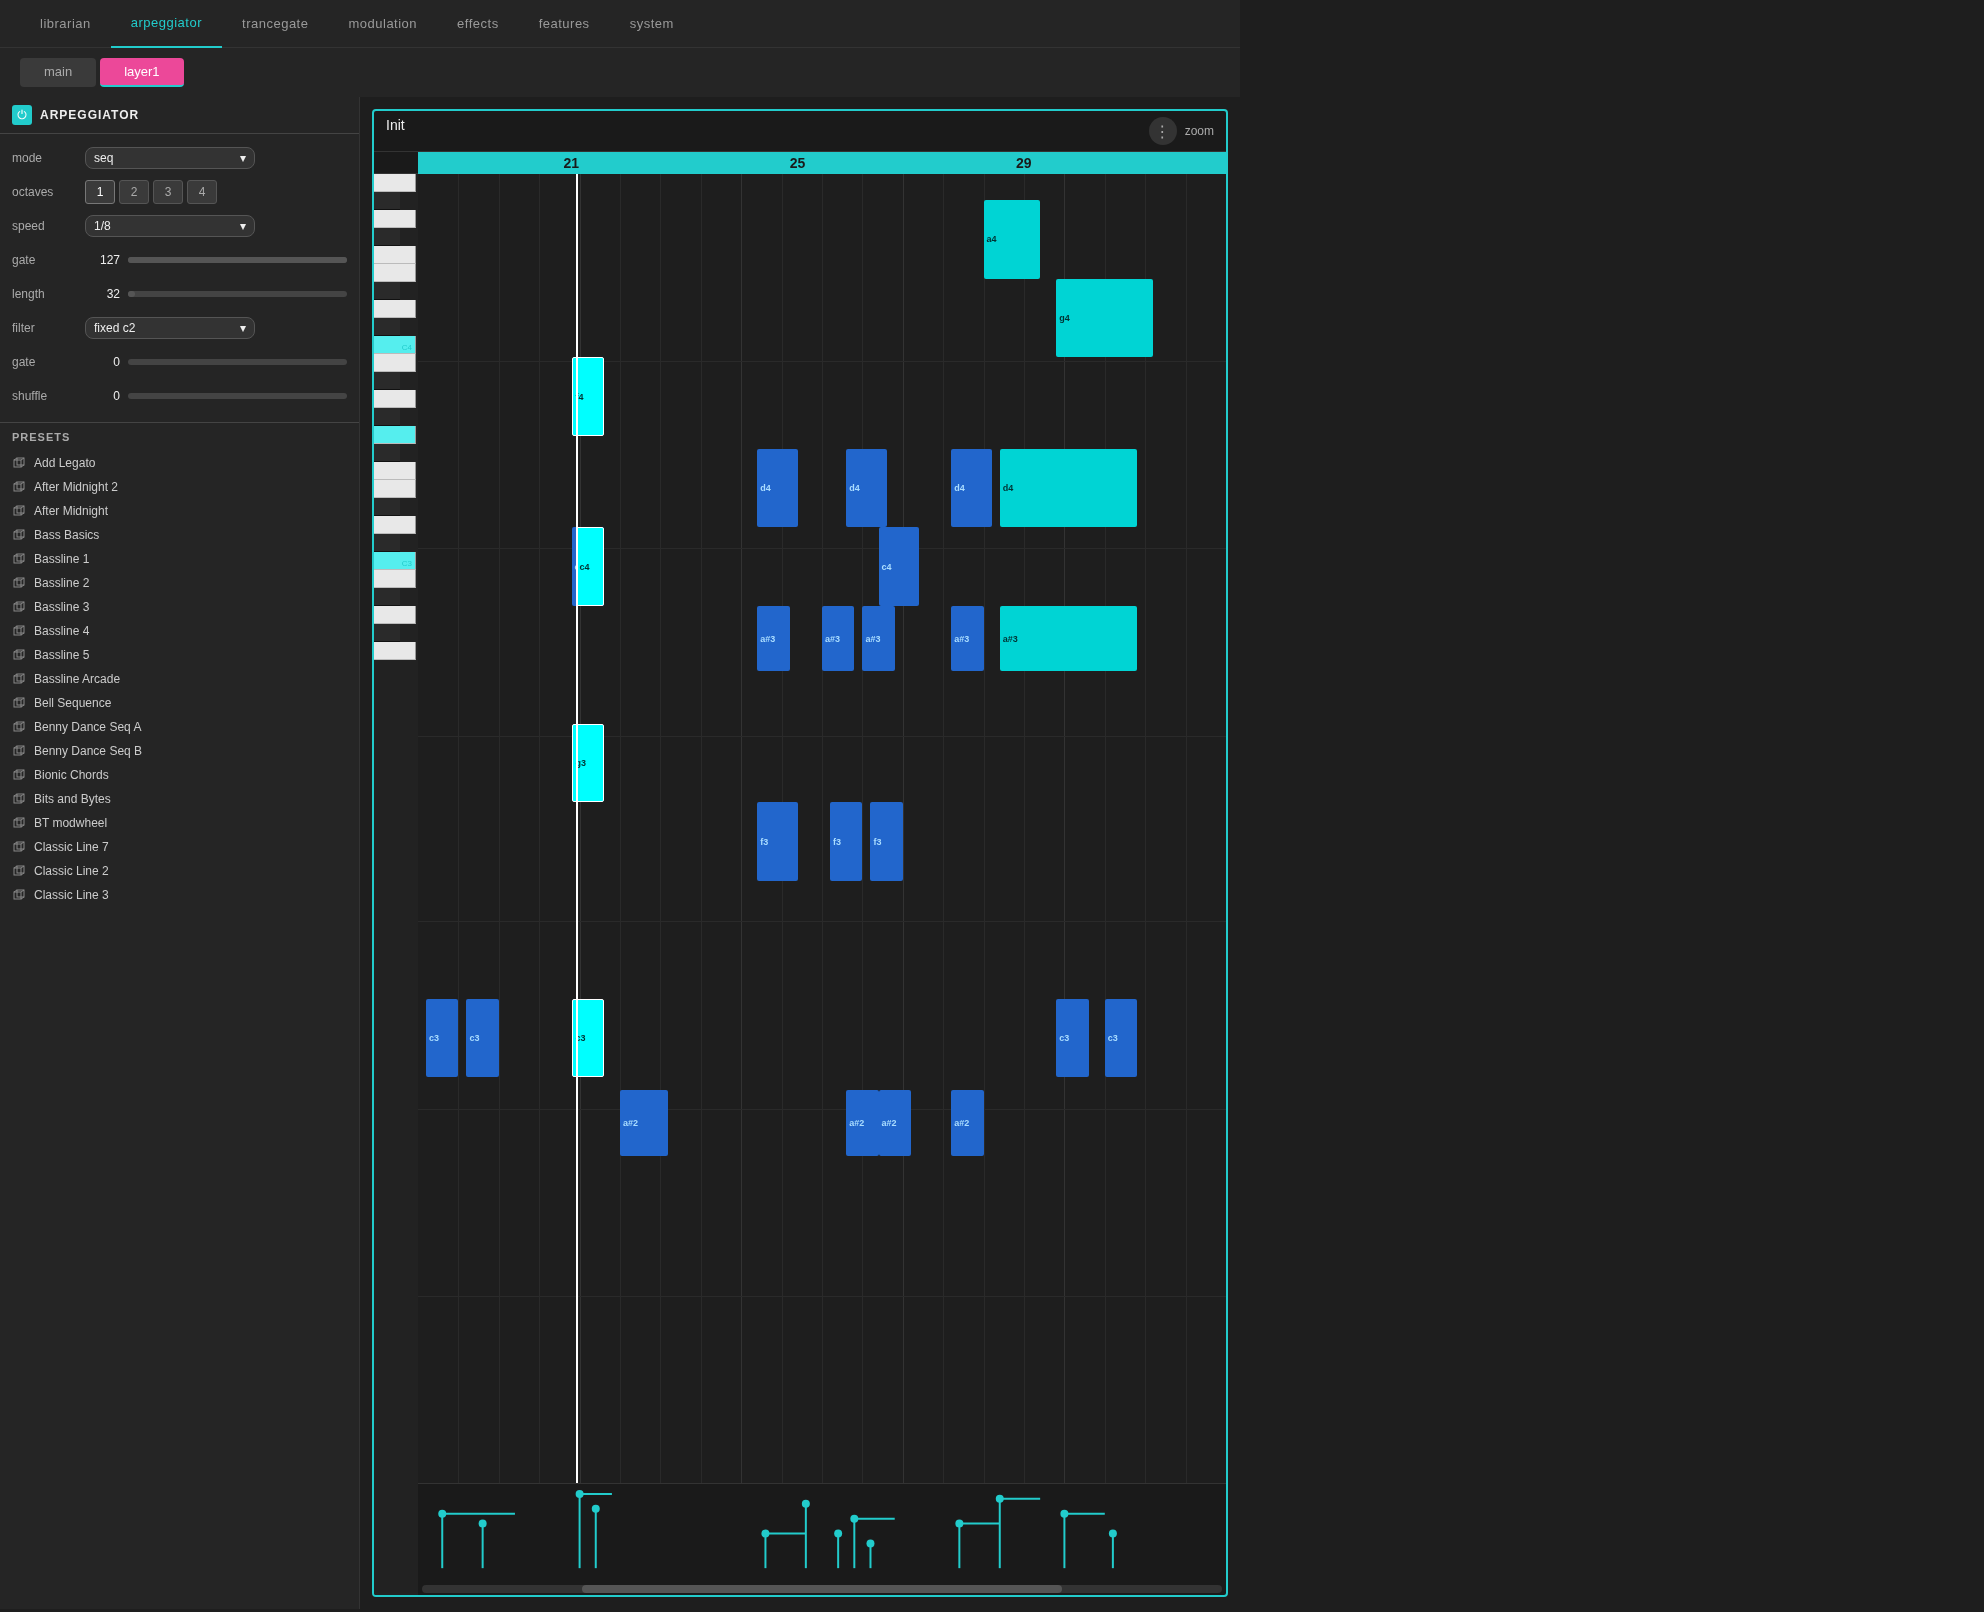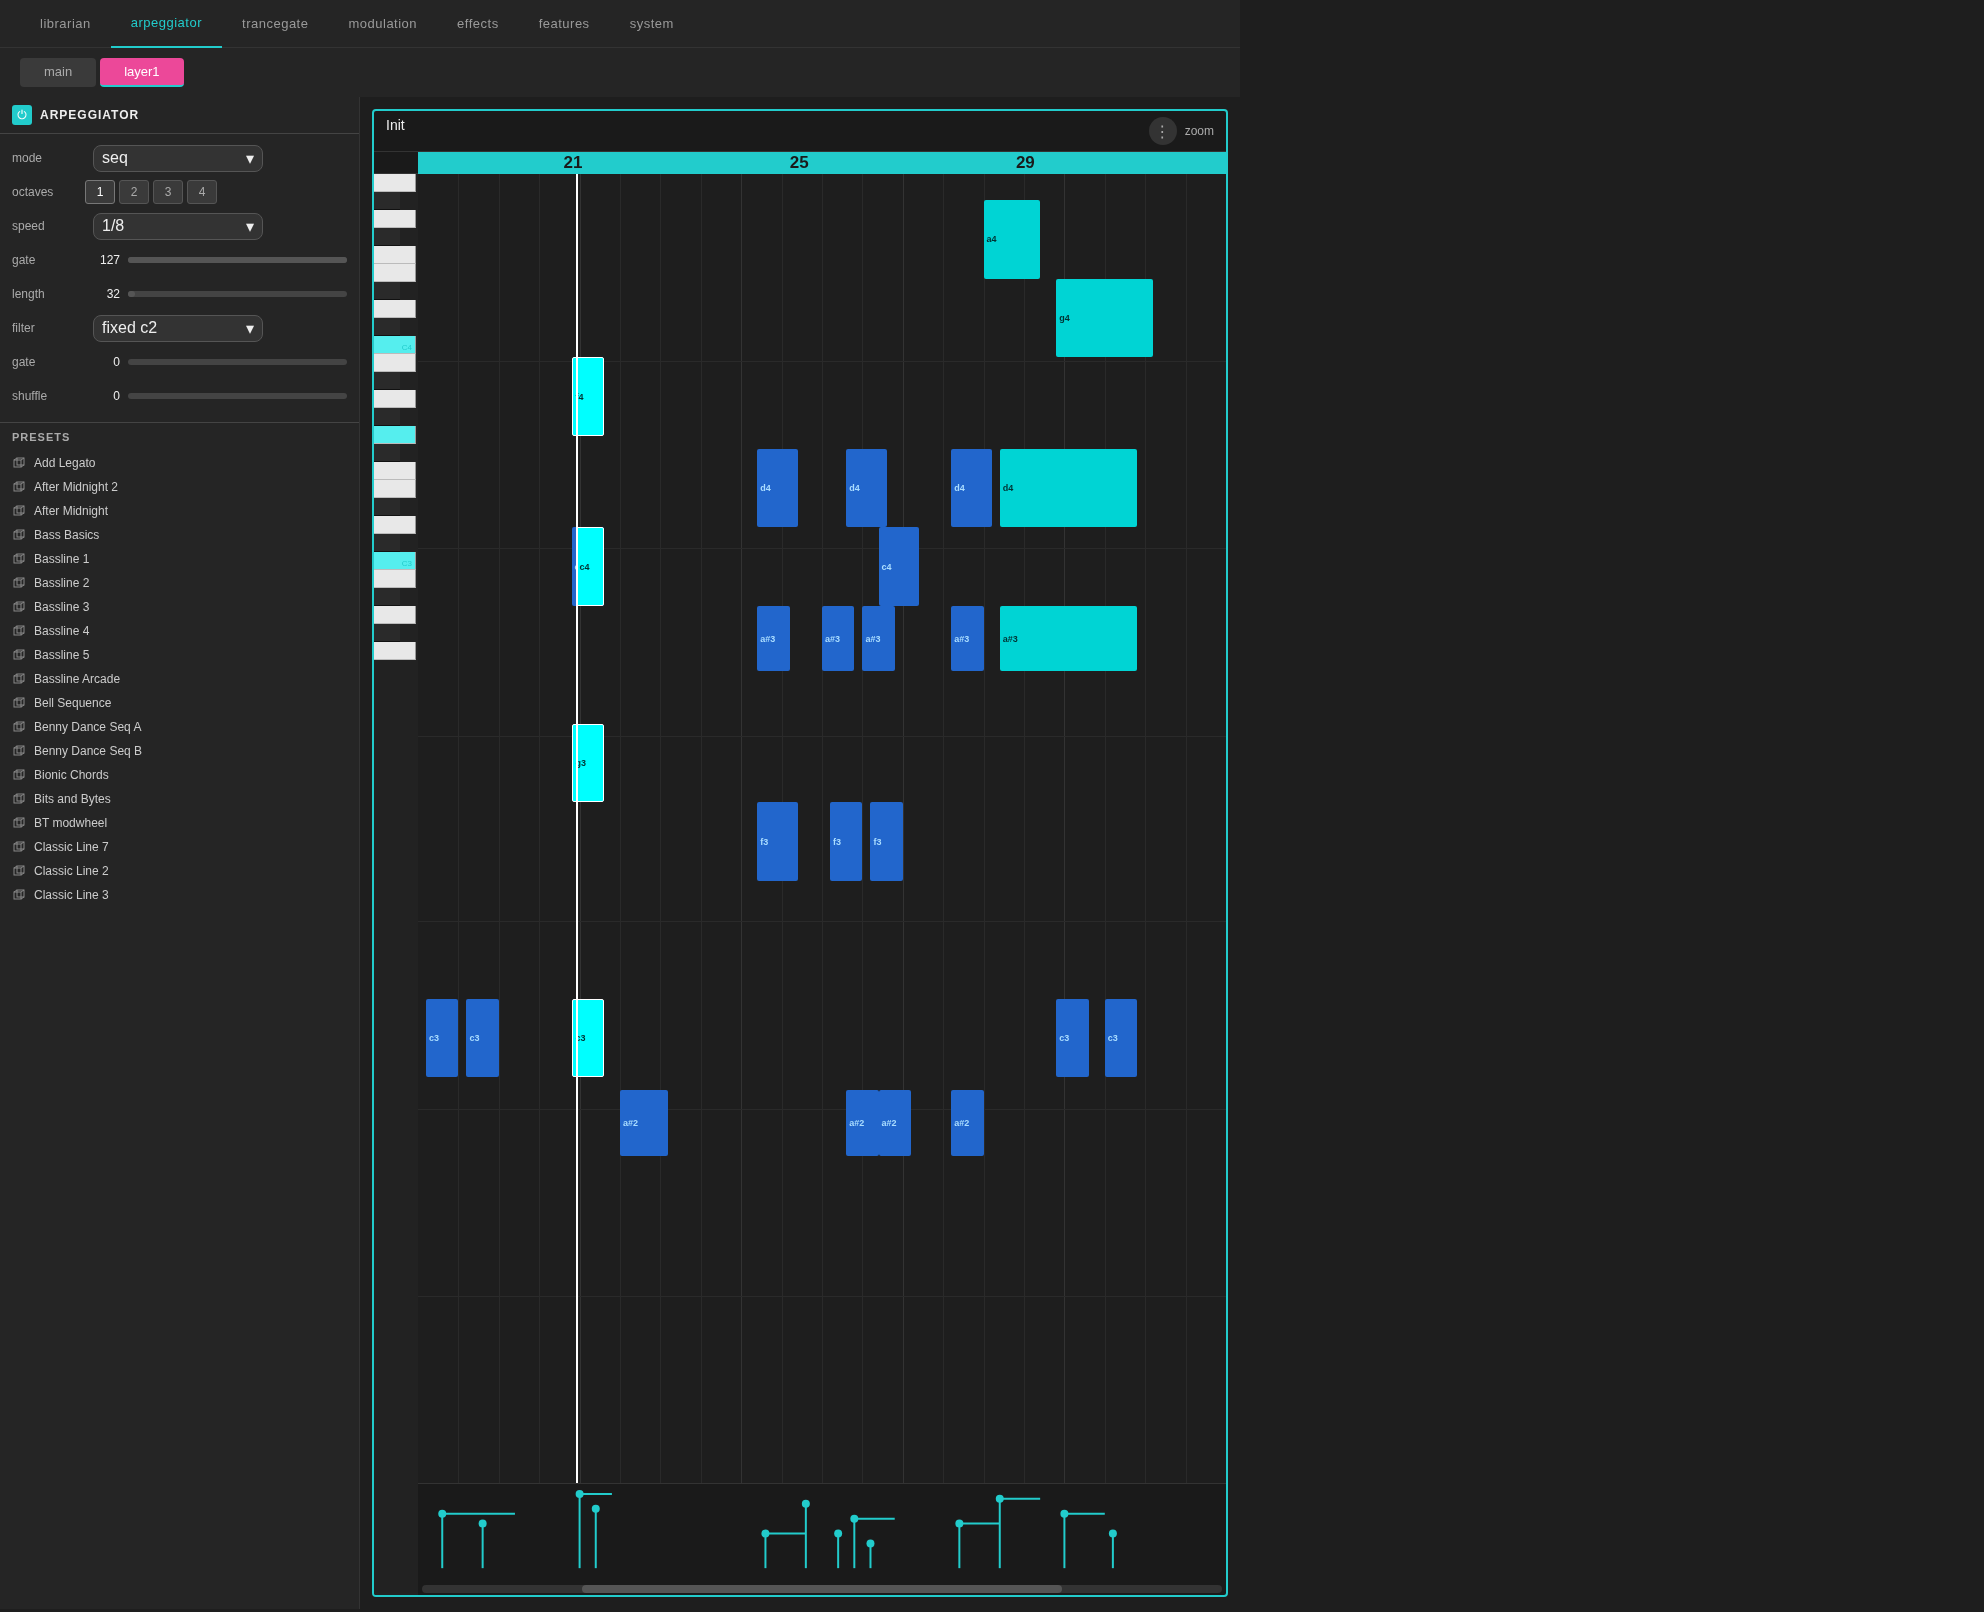--- a/index.html
+++ b/index.html
@@ -117,22 +117,21 @@
       background: #333;
       border: 1px solid #555;
       color: #eee;
       padding: 3px 8px;
       border-radius: 8px;
       width: 170px;
       display: flex;
       align-items: center;
       justify-content: space-between;
       cursor: pointer;
-      font-size: 16px;
-      margin-left: 8px;
+      font-size: 12px;
     }
     .octave-btns {
       display: flex;
       gap: 4px;
     }
     .oct-btn {
       width: 30px; height: 24px;
       background: #3a3a3a;
       border: 1px solid #555;
       color: #aaa;
@@ -259,21 +258,21 @@
     
     .grid-header {
       height: 22px;
       background: #2cc;
       display: flex;
       align-items: center;
       position: relative;
     }
     .beat-label {
       position: absolute;
-      font-size: 17px;
+      font-size: 14px;
       color: #1a1a1a;
       font-weight: bold;
     }
 
     
     .grid-body {
       position: relative;
       flex: 1;
       background: #1e1e1e;
       overflow: hidden;

